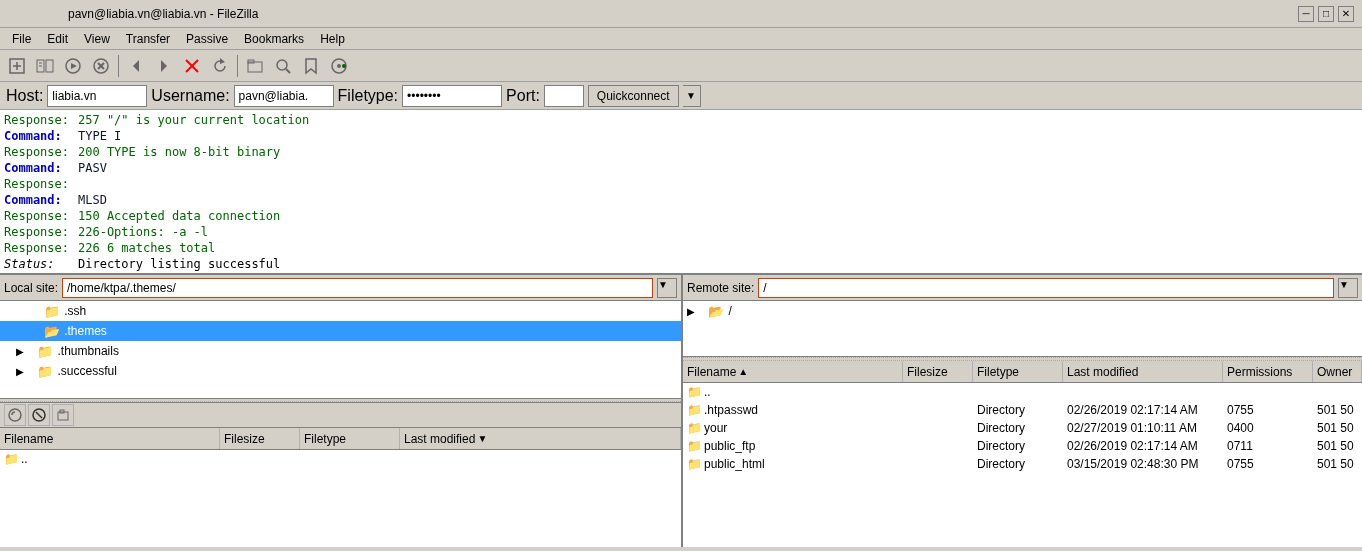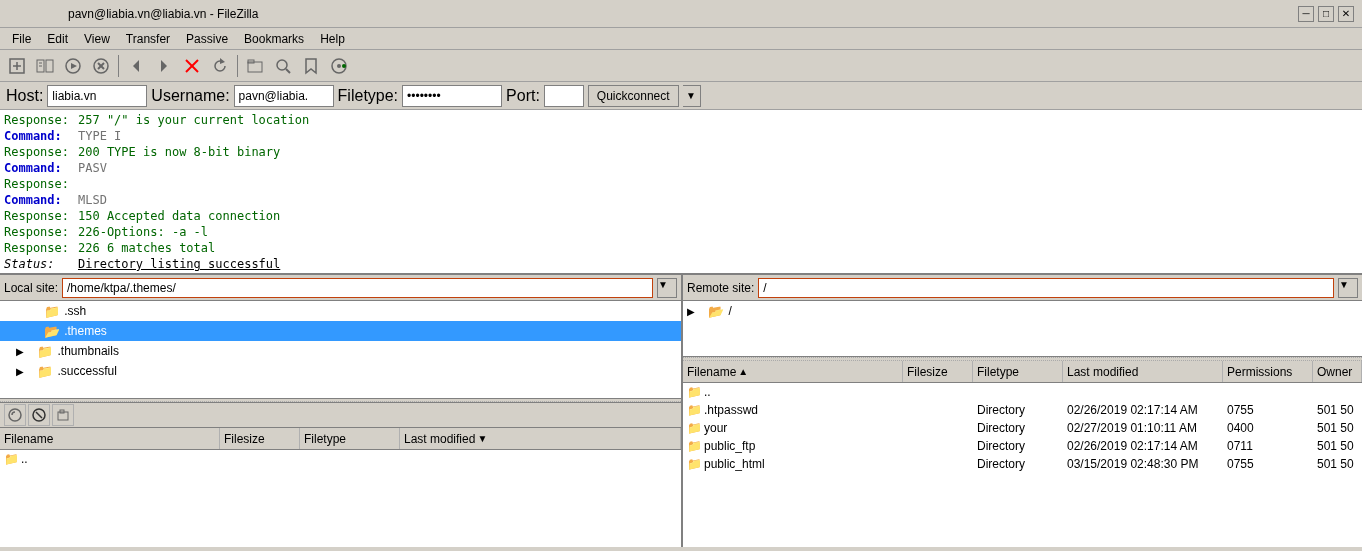--- a/index.html
+++ b/index.html
@@ -140,22 +140,22 @@
       padding: 2px 4px;
       border-bottom: 2px solid #808080;
       font-size: 12px;
       font-family: monospace;
     }
     .log-line { display: flex; gap: 4px; line-height: 16px; }
     .log-label { min-width: 70px; }
     .log-label.status { color: #000; font-style: italic; }
     .log-label.command { color: #0000cc; font-weight: bold; }
     .log-label.response-ok { color: #006600; }
-    .log-text.status { color: #000; text-decoration: underline; }
-    .log-text.command { color: #737373; }
+    .log-text.status { color: #000; }
+    .log-text.command { color: #0f172a; }
     .log-text.response-ok { color: #006600; }
 
     
     .main-pane {
       display: flex;
       height: calc(551px - 28px - 22px - 32px - 28px - 165px - 4px);
       
       height: 272px;
     }
 

